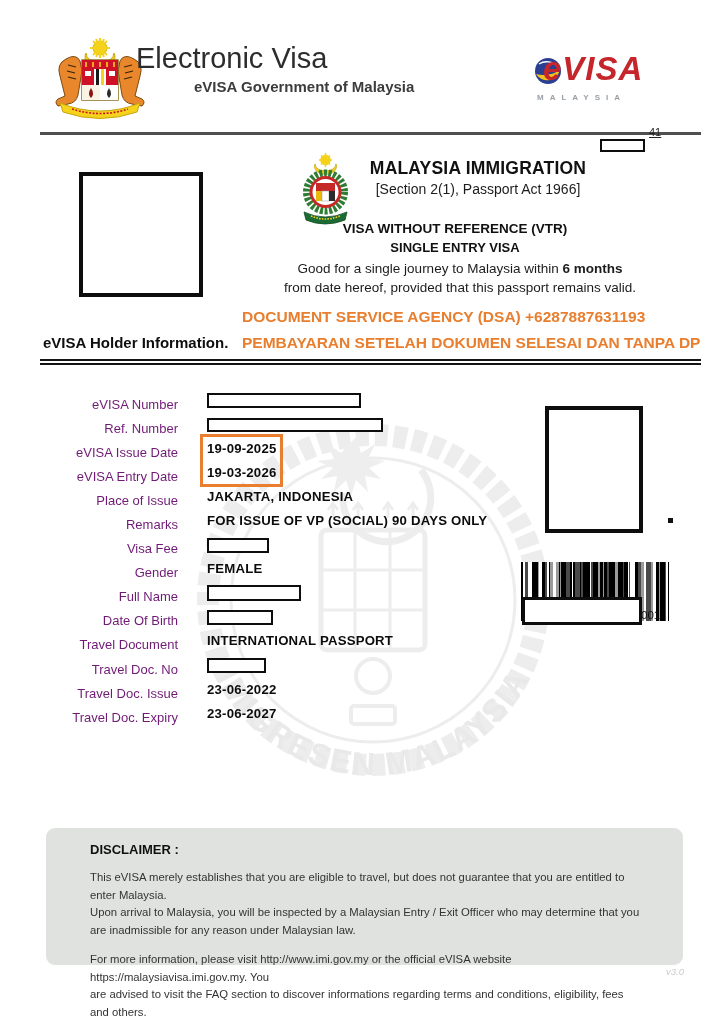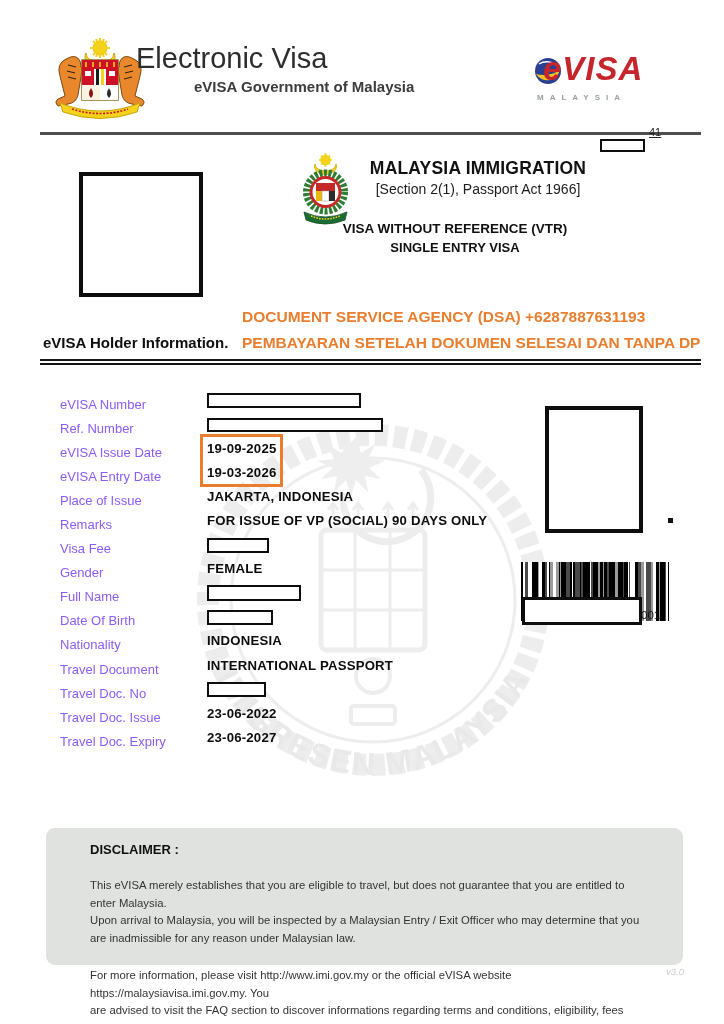--- a/index.html
+++ b/index.html
@@ -40,37 +40,37 @@
 
   
   .qr-box{left:79px;top:172px;width:116px;height:117px;border:4px solid #0d0d0d;background:#fff;}
 
   
   .watermark{left:193px;top:418px;z-index:0;}
 
   
   .fields{left:60px;top:388px;z-index:2;}
   .frow{display:flex;align-items:center;height:24.1px;}
-  .flabel{width:118px;font-size:13px;color:#8b5cf6;flex:none;margin-top:8px;}
+  .flabel{width:118px;text-align:right;font-size:13px;color:#701a75;flex:none;margin-top:8px;}
   .fvalue{margin-left:29px;font-size:13.2px;font-weight:bold;color:#0c0c0c;letter-spacing:.2px;white-space:nowrap;}
   .orange-box{left:200px;top:434px;width:77px;height:47px;border:3.5px solid #e87e2e;z-index:1;}
 
   
   .photo-box{left:545px;top:406px;width:90px;height:119px;border:4px solid #0d0d0d;background:#fff;z-index:2;}
   .dot{left:668px;top:518px;width:5px;height:5px;background:#111;z-index:2;}
   .barcode{left:521px;top:562px;width:148px;height:59px;display:flex;overflow:hidden;z-index:1;}
   .barcode > div{height:100%;flex:none;}
   .bc-redact{left:522px;top:597px;width:114px;height:22px;background:#fff;border:3px solid #0d0d0d;z-index:2;}
   .bc-num{left:641px;top:609px;font-size:11.5px;color:#111;z-index:3;}
 
   
   .disclaimer{left:46px;top:828px;width:637px;height:137px;background:#dfe2df;border-radius:9px;
               box-sizing:border-box;padding:14px 40px 0 44px;z-index:2;}
   .disc-title{font-size:13px;font-weight:bold;color:#101010;}
-  .disc-p{margin-top:20px;font-size:11.3px;line-height:17.5px;color:#333;white-space:pre-line;}
+  .disc-p{margin-top:12px;font-size:11.3px;line-height:17.5px;color:#333;white-space:pre-line;}
   .version{left:666px;top:966px;font-size:9.5px;color:#c9cdc9;font-style:italic;}
 </style>
 </head>
 <body>
 
 <div class="page">
 
   <svg class="abs" style="left:52px;top:37px;" width="96" height="86" viewBox="0 0 96 86">
     <path d="M34 16 A15 11 0 1 0 62 16 A13 9 0 1 1 34 16" fill="#f5d21b" stroke="#c9a70e" stroke-width="1"></path>
     <g fill="#f5d21b" stroke="#c9a70e" stroke-width="0.8">
@@ -163,20 +163,24 @@
     <path d="M5 60 q21 10 43 0 l-2 8 q-20 8 -39 0z" fill="#1b6b34" stroke="#124a23" stroke-width="0.8"></path>
     <path d="M12 64 q14 6 29 0" fill="none" stroke="#f5d21b" stroke-width="1.5" stroke-dasharray="1.6 1.2"></path>
   </svg>
 
   <div class="abs imm-head">
     <div class="imm-title">MALAYSIA IMMIGRATION</div>
     <div class="imm-act">[Section 2(1), Passport Act 1966]</div>
   </div>
   <div class="abs imm-vtr">VISA WITHOUT REFERENCE (VTR)</div>
   <div class="abs imm-single">SINGLE ENTRY VISA</div>
+  <div class="abs imm-validity">
+    <span>Good for a single journey to Malaysia within </span><b>6 months</b><br>
+    <span>from date hereof, provided that this passport remains valid.</span>
+  </div>
 
   <div class="abs agency1">DOCUMENT SERVICE AGENCY (DSA) +6287887631193</div>
   <div class="abs holder-title">eVISA Holder Information.</div>
   <div class="abs agency2">PEMBAYARAN SETELAH DOKUMEN SELESAI DAN TANPA DP</div>
   <div class="abs rule2"></div>
 
   <div class="abs qr-box"></div>
 
   <svg class="abs watermark" width="360" height="385" viewBox="0 0 360 385">
     <defs>
@@ -245,24 +249,20 @@
       </div>
       <div class="frow">
         <div class="flabel">Full Name</div>
         <div class="fvalue"><span class="redact" style="width: 90px; height: 12px;"></span></div>
       </div>
       <div class="frow">
         <div class="flabel">Date Of Birth</div>
         <div class="fvalue"><span class="redact" style="width: 62px; height: 11px;"></span></div>
       </div>
       <div class="frow">
-        <div class="flabel">Nationality</div>
-        <div class="fvalue">INDONESIA</div>
-      </div>
-      <div class="frow">
         <div class="flabel">Travel Document</div>
         <div class="fvalue">INTERNATIONAL PASSPORT</div>
       </div>
       <div class="frow">
         <div class="flabel">Travel Doc. No</div>
         <div class="fvalue"><span class="redact" style="width: 55px; height: 11px;"></span></div>
       </div>
       <div class="frow">
         <div class="flabel">Travel Doc. Issue</div>
         <div class="fvalue">23-06-2022</div>

